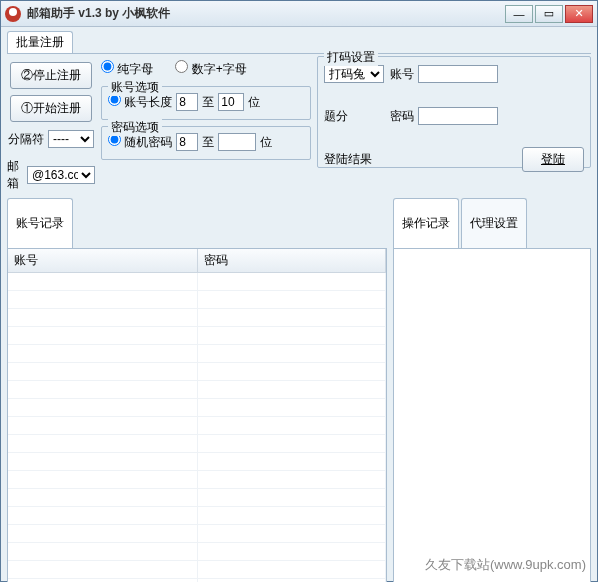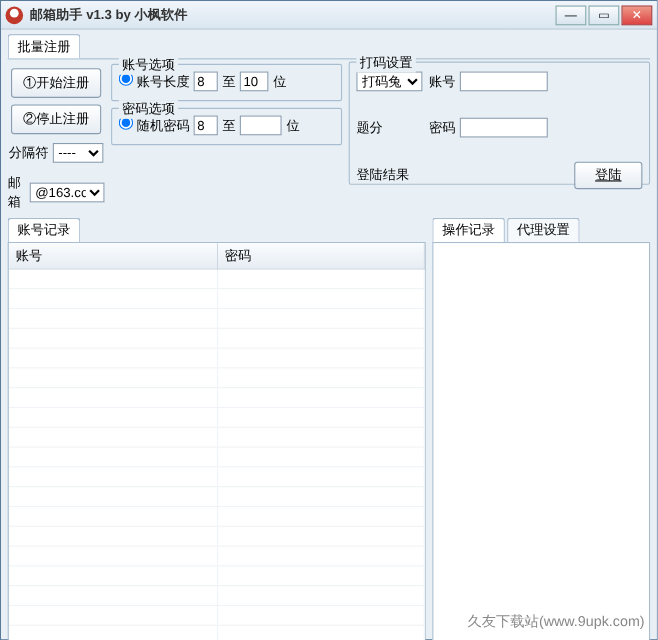--- a/index.html
+++ b/index.html
@@ -27,21 +27,21 @@
 input[type=text] { border:1px solid #8a9db0; height:18px; font-size:12px; padding:0 2px; background:#fff;}
 .col-mid { width:210px; display:flex; flex-direction:column; gap:6px; padding-top:2px;}
 .col-right { flex:1; }
 .fieldset.dama { height:112px; }
 .grid2 { display:grid; grid-template-columns:auto 1fr; gap:20px 6px; align-items:center; margin-top:2px;}
 .login-btn { border:1px solid #8a9db0; background:linear-gradient(#fff,#e6edf3); border-radius:3px; padding:3px 18px; cursor:pointer; justify-self:end;text-decoration:underline;}
 .lower { display:flex; gap:6px; margin-top:4px; height: 388px;}
 .records-left { width:380px; display:flex; flex-direction:column;}
 .records-right { flex:1; display:flex; flex-direction:column;}
 .mini-tabs { display:flex; }
-.mini-tab { padding:2px 8px; border:1px solid #a9bdd0; border-bottom:none; background:#f5f9fc; border-radius:3px 3px 0 0; margin-right:2px; cursor:pointer;}
+.mini-tab { padding:16px 8px; border:1px solid #a9bdd0; border-bottom:none; background:#f5f9fc; border-radius:3px 3px 0 0; margin-right:2px; cursor:pointer;}
 .mini-tab.active { background:#fff;}
 .panel { border:1px solid #a9bdd0; background:#fff; flex:1; overflow:auto;}
 .table-head { display:flex;  position:sticky; top:0;}
 .th { background:linear-gradient(#fafcfe,#e6edf3); border-right:1px solid #ccd6e0; border-bottom:1px solid #ccd6e0; padding:3px 6px; font-size:12px;}
 .th.c1 { width:190px;} .th.c2 { flex:1;}
 .datarow { display:flex; height:18px; border-bottom:1px solid #eef2f6;}
 .td { border-right:1px solid #eef2f6; }
 .td.c1 { width:190px;} .td.c2 { flex:1;}
 .watermark { position:absolute; bottom:8px; right:12px; color:#888; font-size:13px; pointer-events:none; font-family: Arial;}
 </style>
@@ -60,37 +60,41 @@
   </div>
 
   <div class="content">
     <div class="tabrow">
       <div class="tab active">批量注册</div>
     </div>
 
     <div class="top-group">
 
       <div class="col-left">
+        <div class="btn">②停止注册</div>
         <div class="btn">①开始注册</div>
-        <div class="btn">②停止注册</div>
         <div class="row">
           <span class="lbl">分隔符</span>
           <select class="sel" style="width:46px">
             <option>----</option>
           </select>
         </div>
         <div class="row">
           <span class="lbl">邮箱</span>
           <select class="sel" style="width:68px">
             <option>@163.com</option>
           </select>
         </div>
       </div>
 
       <div class="col-mid">
+        <div class="radio-row">
+          <label><input type="radio" name="acct_type" checked="" style=""> <span>纯字母</span></label>
+          <label style="margin-left:18px"><input type="radio" name="acct_type" style=""> <span>数字+字母</span></label>
+        </div>
         <div class="fieldset">
           <span class="legend">账号选项</span>
           <div class="row">
             <label><input type="radio" checked="" style=""> <span>账号长度</span></label>
             <input type="text" style="width: 22px;" value="8">
             <span>至</span>
             <input type="text" style="width: 26px;" value="10">
             <span>位</span>
           </div>
         </div>

